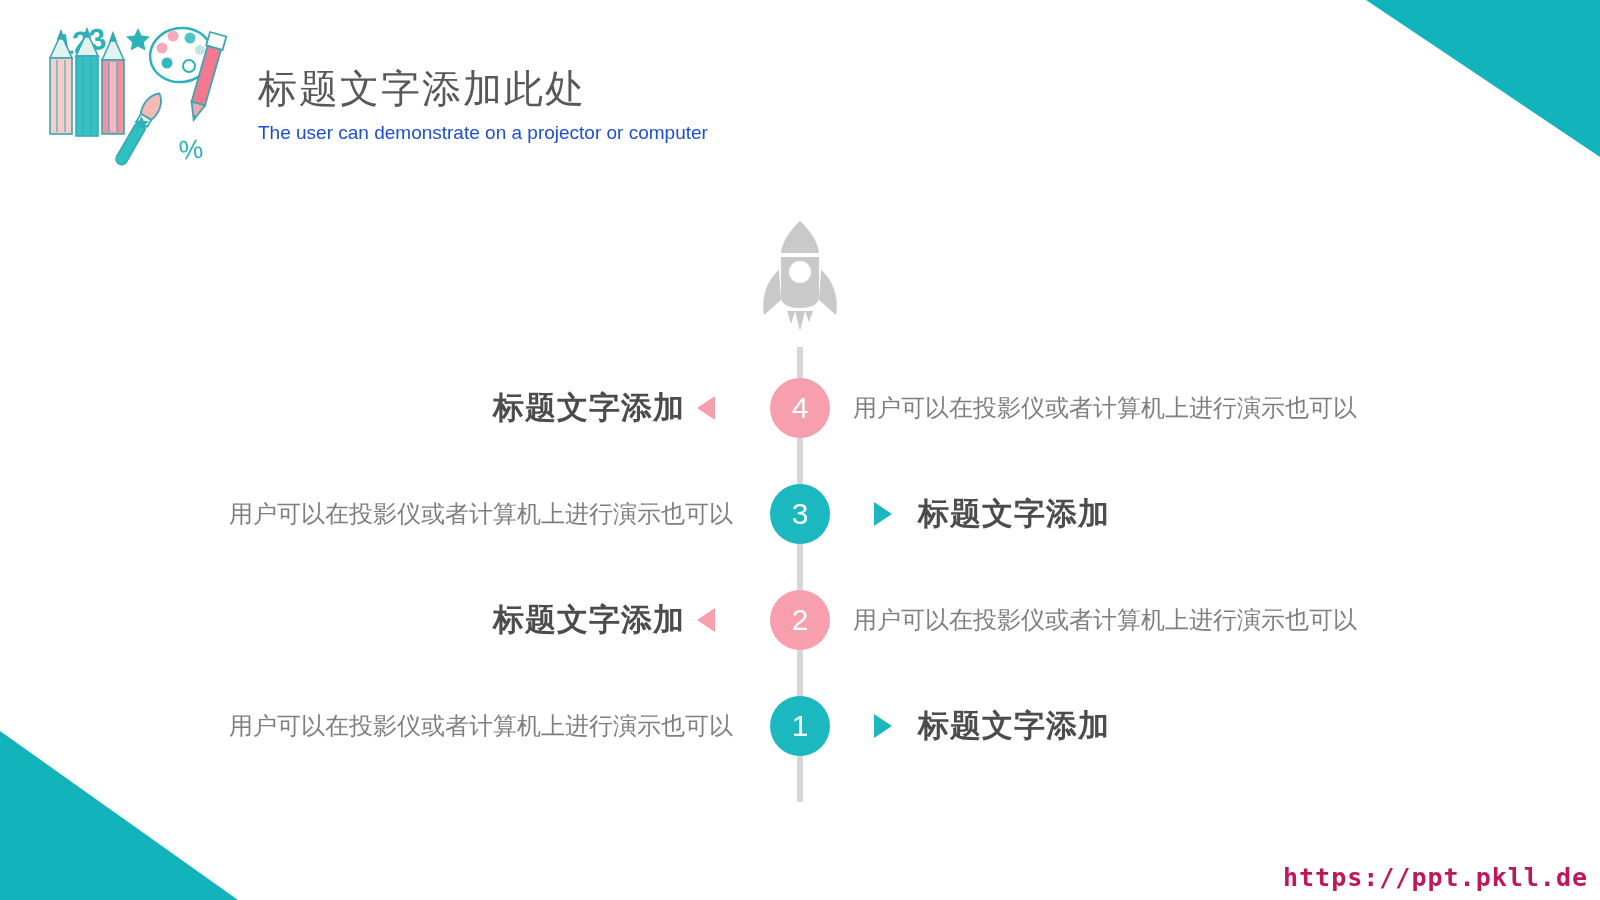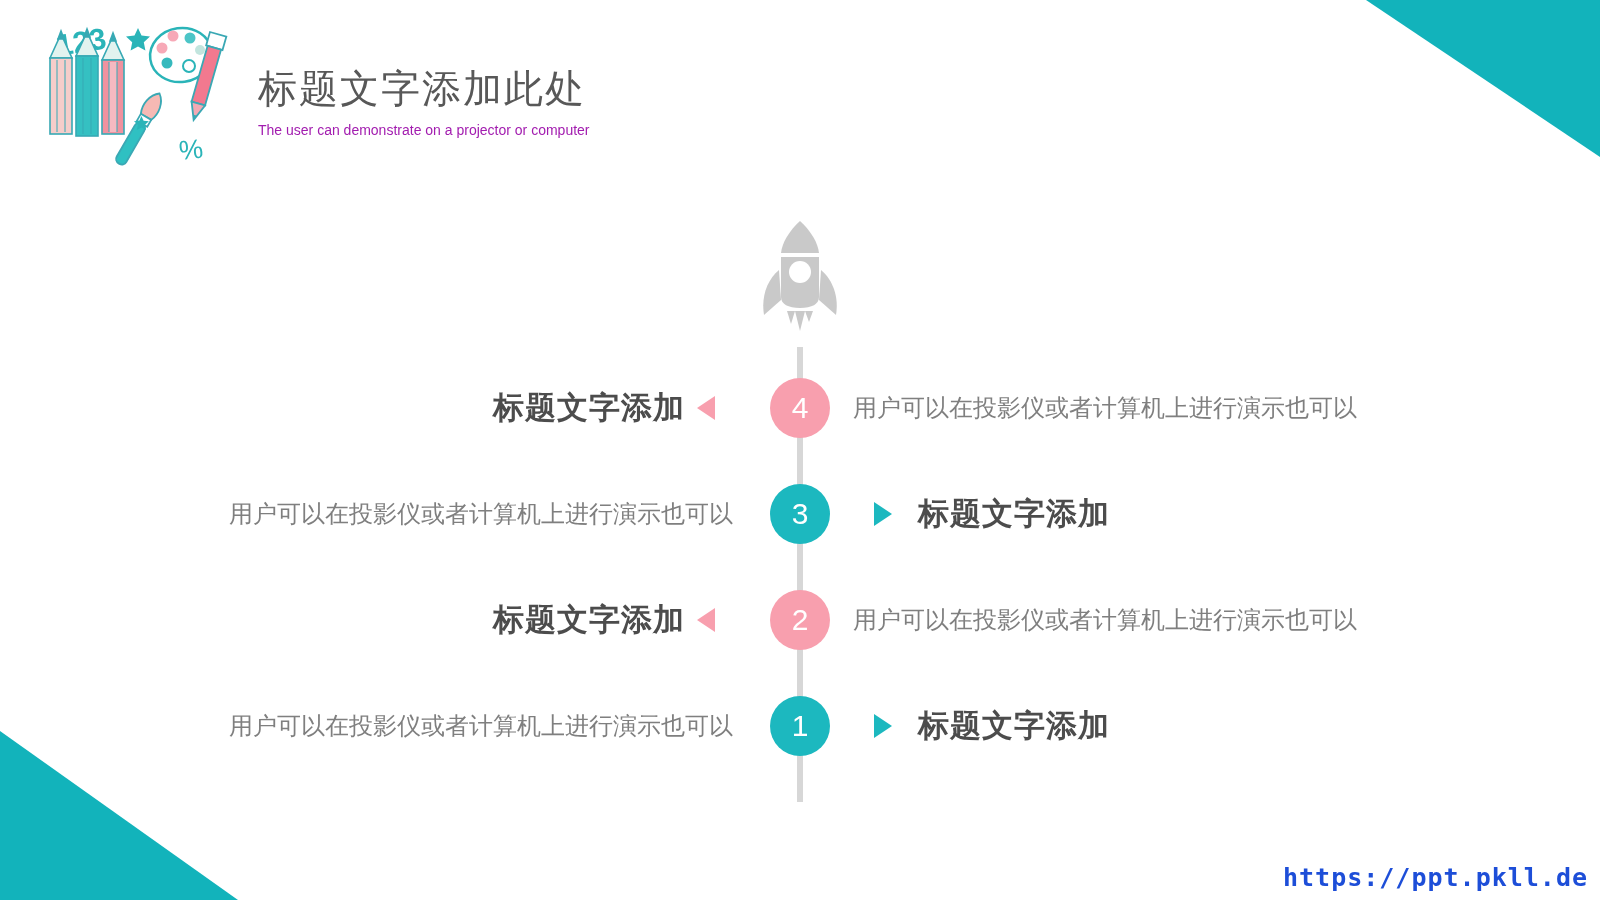--- a/index.html
+++ b/index.html
@@ -11,21 +11,21 @@
   .corner { position:absolute; }
   .corner-tr { left:1366px; top:0; width:234px; height:157px; background:#12b3bb;
                clip-path:polygon(100% 0, 100% 100%, 0 0); }
   .corner-bl { left:0; top:731px; width:238px; height:169px; background:#12b3bb;
                clip-path:polygon(0 0, 100% 100%, 0 100%); }
 
   
   .header-art { position:absolute; left:38px; top:20px; }
   .header-text { position:absolute; left:258px; top:62px; }
   .page-title { font-size:39px; font-weight:400; color:#585858; letter-spacing:2px; white-space:nowrap; }
-  .page-subtitle { font-size:14px; color:#a21caf; margin-top:6px; white-space:nowrap; }
+  .page-subtitle { font-size:19px; color:#1d4ed8; margin-top:6px; white-space:nowrap; }
 
   
   .rocket { position:absolute; left:755px; top:220px; }
   .axis-line { position:absolute; left:797px; top:347px; width:6px; height:455px; background:#d7d7d7; }
 
   .row { position:absolute; left:0; width:1600px; height:0; }
   .circle { position:absolute; left:770px; top:-30px; width:60px; height:60px; border-radius:50%;
             color:#ffffff; font-size:30px; display:flex; align-items:center; justify-content:center; }
   .circle.pink { background:#f89fae; }
   .circle.teal { background:#1cb8bf; }
@@ -39,21 +39,21 @@
   .d-right { position:absolute; left:853px; top:0; transform:translateY(-50%);
              font-size:24px; color:#7f7f7f; white-space:nowrap; }
 
   .arr { position:absolute; width:0; height:0; top:-12px;
          border-top:12px solid transparent; border-bottom:12px solid transparent; }
   .arr-left  { left:697px; border-right:18px solid #f89fae; }
   .arr-right { left:874px; border-left:18px solid #1cb8bf; }
 
   
   .watermark { position:absolute; right:12px; bottom:8px; font-family:"DejaVu Sans Mono", monospace;
-               font-size:25px; font-weight:bold; color:#1d4ed8; letter-spacing:1px; }
+               font-size:25px; font-weight:bold; color:#be185d; letter-spacing:1px; }
 </style>
 </head>
 <body>
 
 <div class="slide">
 
   <div class="corner corner-tr"></div>
   <div class="corner corner-bl"></div>
 
   <svg class="header-art" width="212" height="150" viewBox="0 0 212 150">

